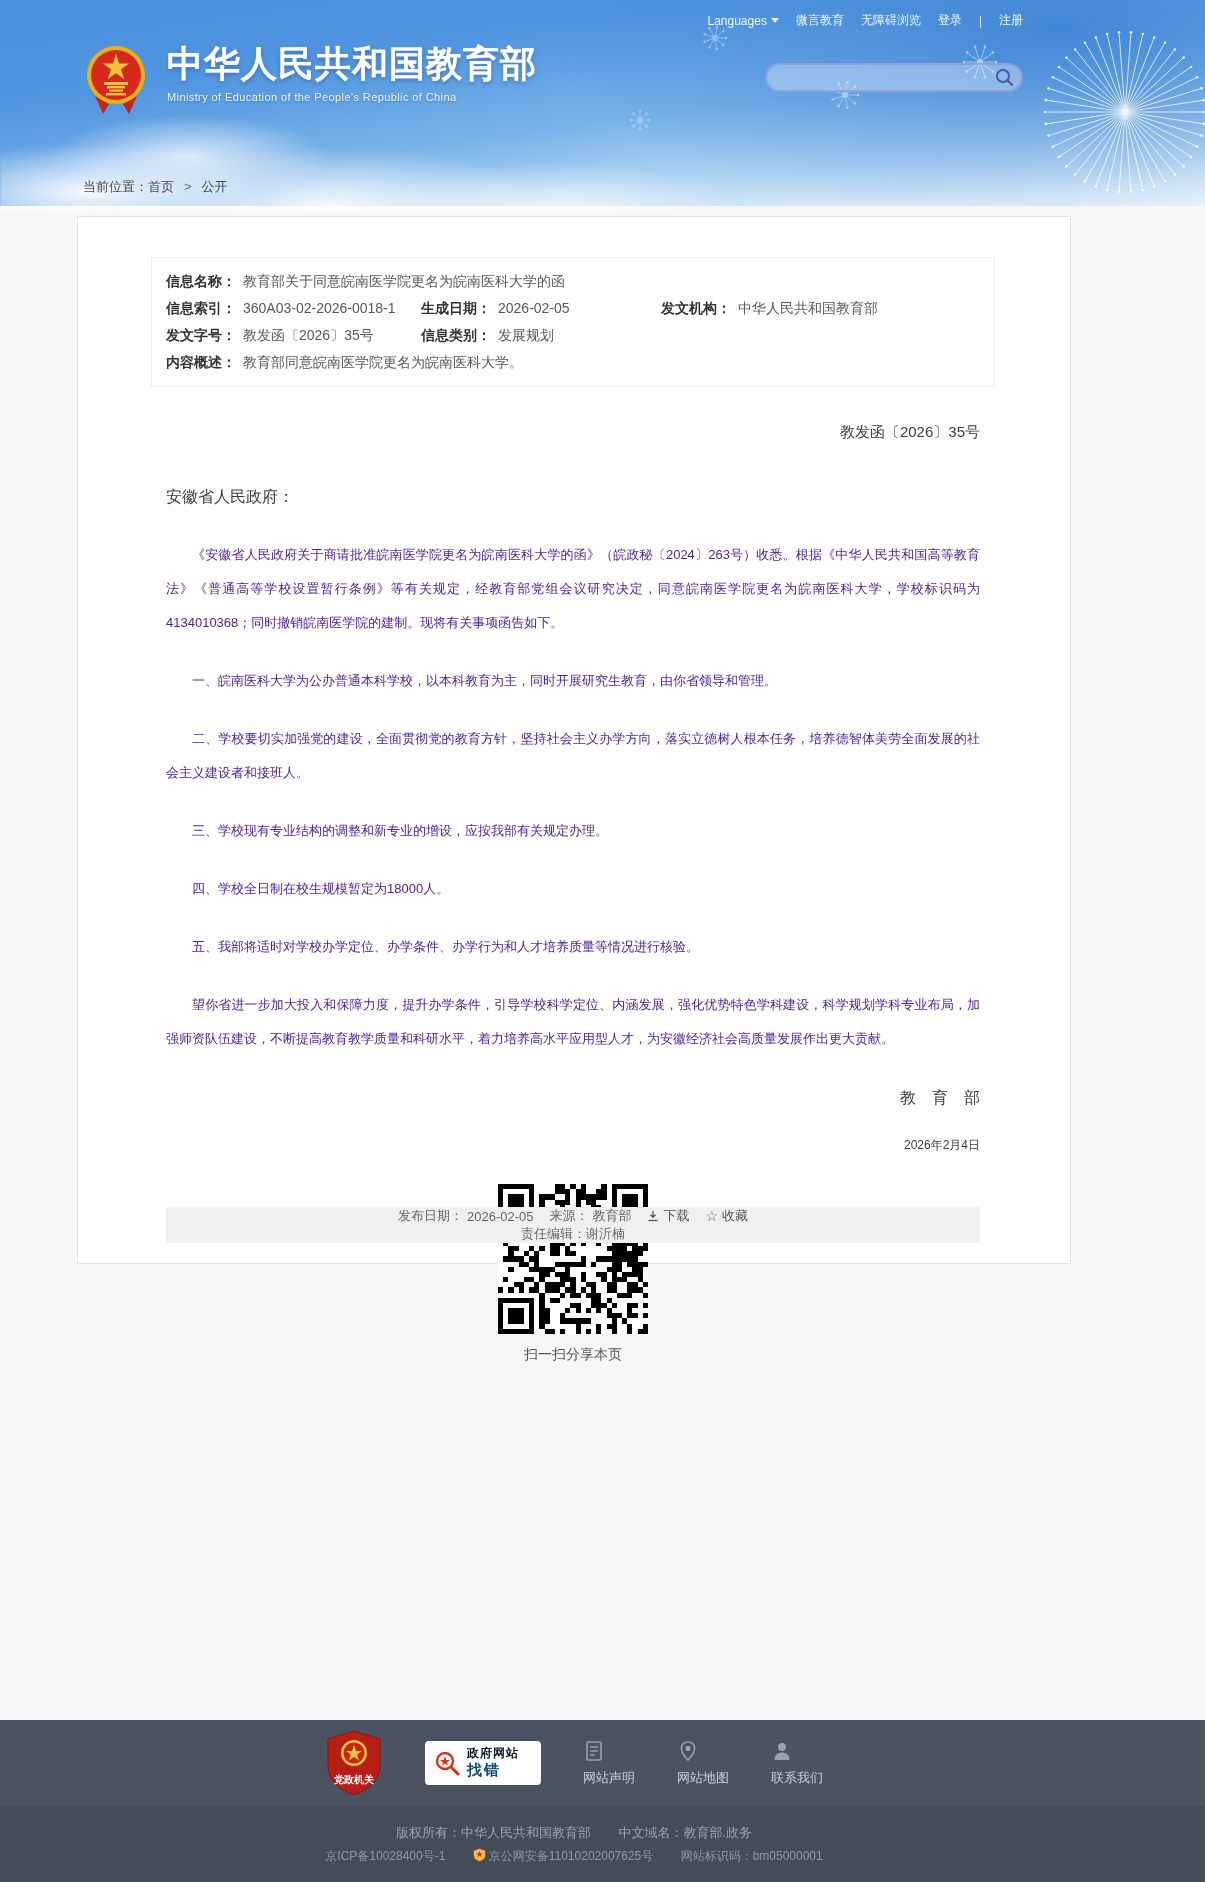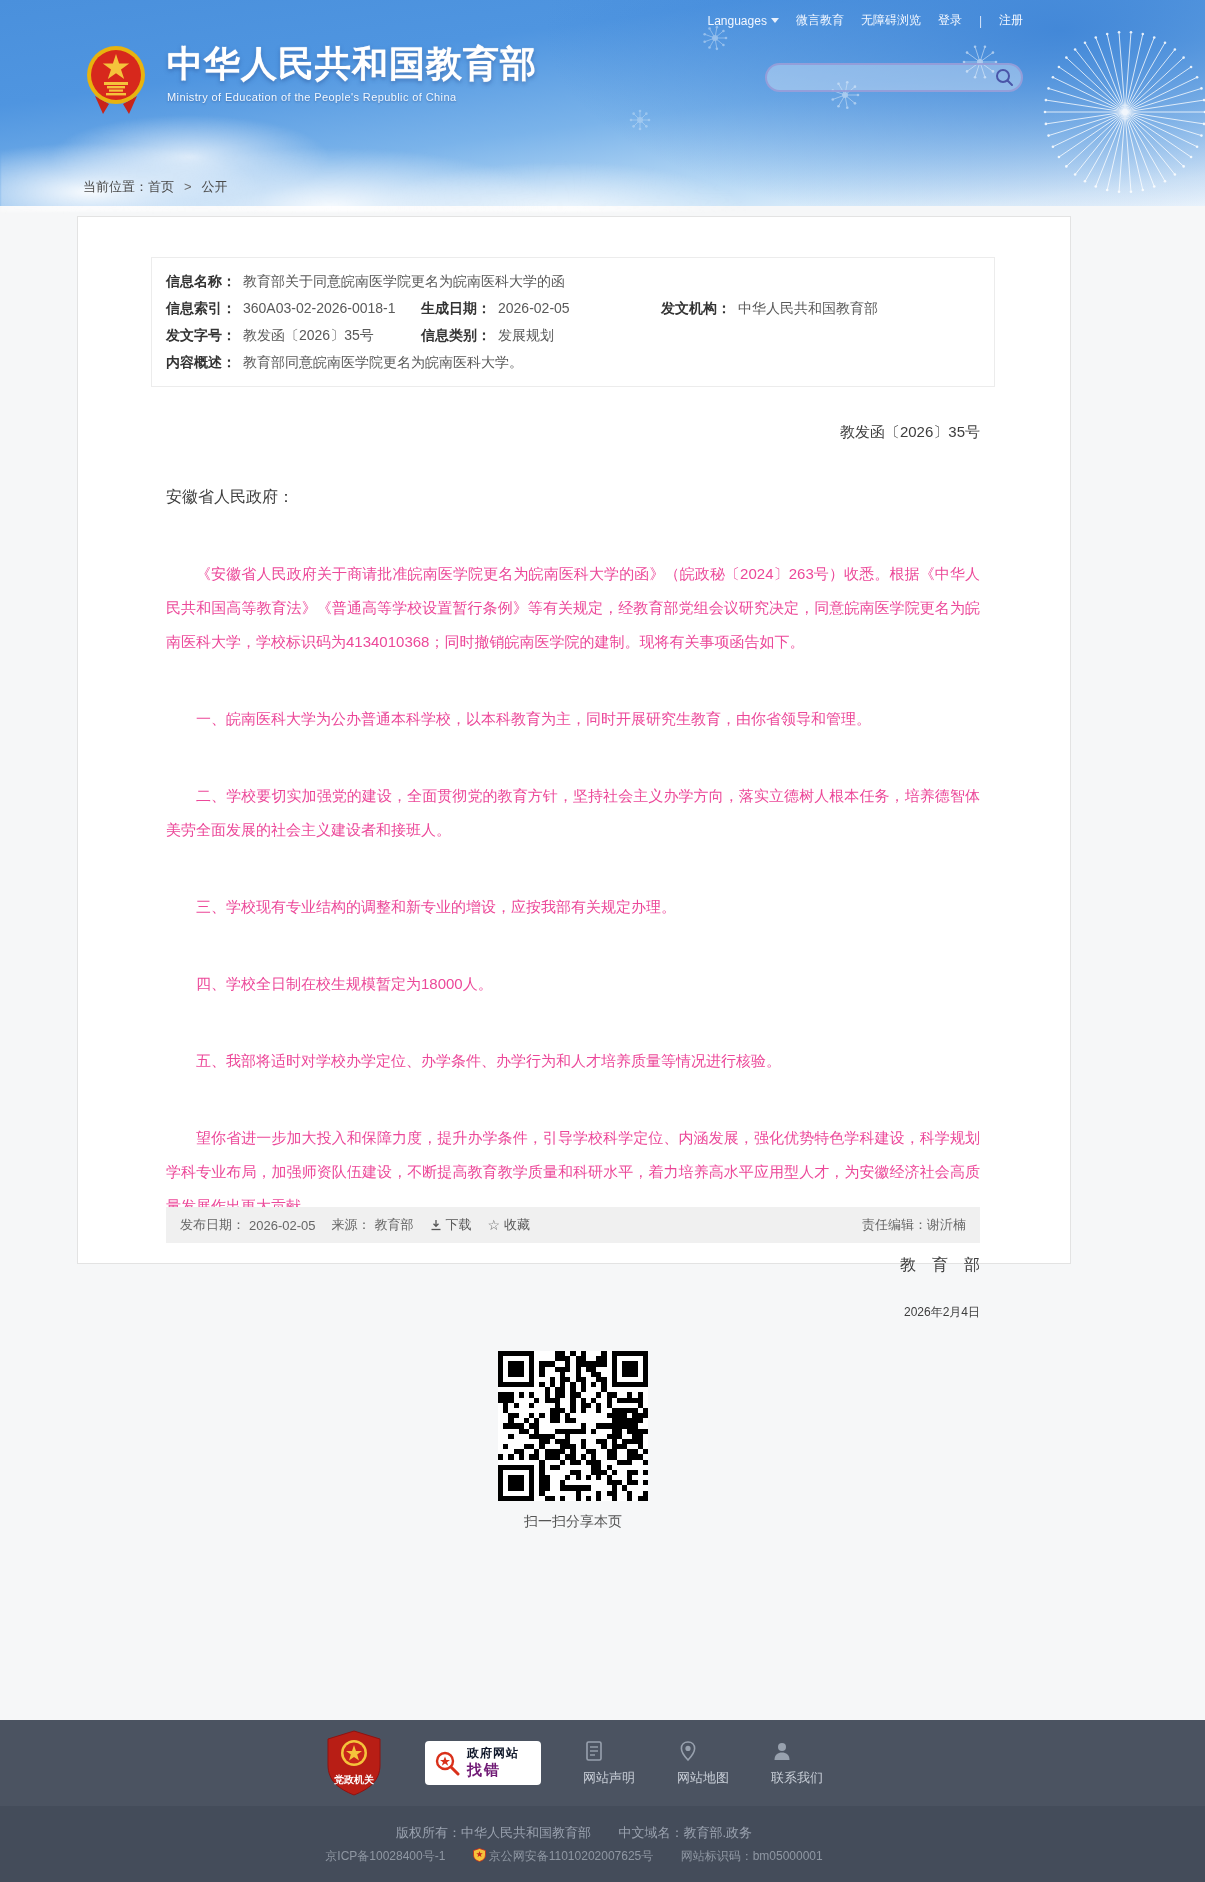--- a/index.html
+++ b/index.html
@@ -74,49 +74,49 @@
   }
   .meta-row{display:flex;}
   .meta-cell{display:flex;min-width:0;}
   .meta-cell .lbl{font-weight:bold;color:#333;white-space:nowrap;}
   .meta-cell .val{margin-left:7px;color:#595959;white-space:nowrap;}
   .c1{width:255px;}
   .c2{width:240px;}
   .doc-title{margin-top:44px;text-align:center;font-size:21px;font-weight:bold;color:#333;line-height:35px;}
   .doc-num{margin-top:36px;text-align:right;font-size:15px;color:#3d3d3d;}
   .salutation{margin-top:38px;font-size:16px;color:#3d3d3d;line-height:34px;}
-  .para{margin:43px 0 0;font-size:15px;color:#ec4899;line-height:34px;text-indent:2em;text-align:justify;}
+  .para{margin:24px 0 0;font-size:13px;color:#4c1d95;line-height:34px;text-indent:2em;text-align:justify;}
   .signature{margin-top:32px;text-align:right;font-size:16px;color:#3d3d3d;}
   .doc-date{margin-top:28px;text-align:right;font-size:12px;color:#3d3d3d;}
   .qr-wrap{margin-top:30px;text-align:center;}
   .qr-box{display:inline-block;width:150px;height:150px;background:#fff;}
   .qr-caption{margin-top:8px;text-align:center;font-size:14px;color:#555;}
   .info-bar{
     position:absolute;left:88px;right:90px;bottom:20px;height:36px;
     background:#f0f0f0;display:flex;align-items:center;justify-content:space-between;
-    padding:0 14px;box-sizing:border-box;font-size:13px;color:#666;
+    padding:0 14px;box-sizing:border-box;font-size:13px;color:#666;flex-direction:column;
   }
   .info-left{display:flex;align-items:center;gap:16px;}
   .info-item{display:flex;align-items:center;gap:4px;white-space:nowrap;}
   .info-link{cursor:pointer;color:#555;}
   .star-glyph{font-size:14px;color:#666;line-height:1;}
   .info-right{white-space:nowrap;}
 
   
   .footer{position:absolute;left:0;top:1720px;width:1205px;height:162px;background:#4b5361;}
   .footer-inner{width:994px;margin-left:77px;}
   .footer-top{height:86px;display:flex;align-items:center;justify-content:center;gap:42px;}
   .badge-dj{cursor:pointer;display:block;}
   .badge-zc{
     cursor:pointer;width:116px;height:44px;background:#fff;border-radius:4px;
     display:flex;align-items:center;gap:7px;padding:0 9px;box-sizing:border-box;
   }
   .zc-text{display:flex;flex-direction:column;line-height:1.25;}
   .zc-line1{font-size:12px;font-weight:bold;color:#0f172a;letter-spacing:1px;text-align:center;}
-  .zc-line2{font-size:15px;font-weight:bold;color:#701a75;letter-spacing:2px;}
+  .zc-line2{font-size:15px;font-weight:bold;color:#0c4a6e;letter-spacing:2px;}
   .f-link{display:flex;flex-direction:column;gap:7px;cursor:pointer;}
   .f-link .f-label{font-size:13px;color:#c9cfd8;}
   .footer-bottom{background:#444c5a;height:76px;box-sizing:border-box;padding-top:12px;}
   .fb-line{text-align:center;font-size:13px;color:#9aa2af;margin-top:6px;}
   .fb-line2{font-size:12px;color:#8f97a3;}
   .fb-seg{margin:0 12px;white-space:nowrap;}
   .fb-link{cursor:pointer;color:#8f97a3;}
   .fb-icon{vertical-align:-2px;margin-right:3px;}
 </style>
 </head>

